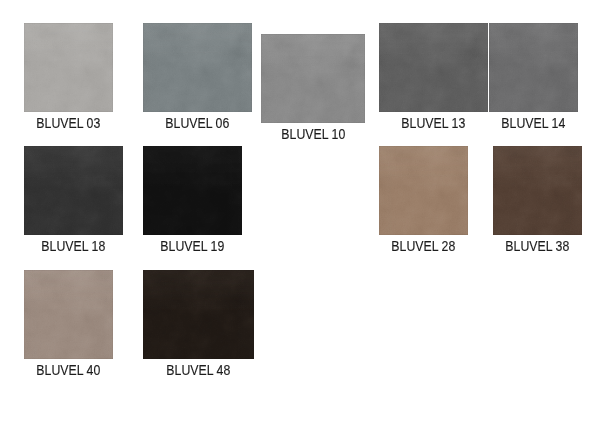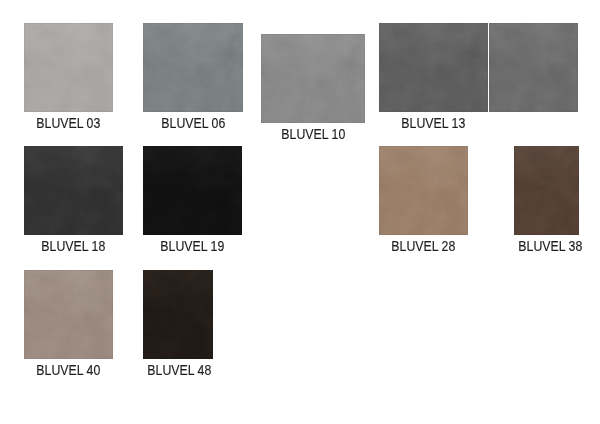--- a/index.html
+++ b/index.html
@@ -100,21 +100,21 @@
         <svg width="100%" height="100%" preserveAspectRatio="none">
             <rect width="100%" height="100%" filter="url(#fabricMottle)"></rect>
           </svg>
       </div>
       <div class="sheen"></div>
       <div class="shade"></div>
       <div class="rim"></div>
     </div>
     <div class="label" style="top:92.5px"><span>BLUVEL 03</span></div>
   </div>
-  <div class="cell" style="left:143px;top:23px;width:100px">
+  <div class="cell" style="left:143px;top:23px;width:109px">
     <div class="swatch" style="height:89px">
       <div class="tint" style="background-color: rgb(122, 130, 132);"></div>
       <div class="grain">
         <svg width="100%" height="100%" preserveAspectRatio="none">
             <rect width="100%" height="100%" filter="url(#fabricNoise)"></rect>
           </svg>
       </div>
       <div class="mottle">
         <svg width="100%" height="100%" preserveAspectRatio="none">
             <rect width="100%" height="100%" filter="url(#fabricMottle)"></rect>
@@ -174,20 +174,21 @@
       </div>
       <div class="mottle">
         <svg width="100%" height="100%" preserveAspectRatio="none">
             <rect width="100%" height="100%" filter="url(#fabricMottle)"></rect>
           </svg>
       </div>
       <div class="sheen"></div>
       <div class="shade"></div>
       <div class="rim"></div>
     </div>
+    <div class="label" style="top:92.5px"><span>BLUVEL 14</span></div>
   </div>
   <div class="cell" style="left:24px;top:146px;width:99px">
     <div class="swatch" style="height:89px">
       <div class="tint" style="background-color: rgb(50, 50, 50);"></div>
       <div class="grain">
         <svg width="100%" height="100%" preserveAspectRatio="none">
             <rect width="100%" height="100%" filter="url(#fabricNoise)"></rect>
           </svg>
       </div>
       <div class="mottle">
@@ -232,21 +233,21 @@
         <svg width="100%" height="100%" preserveAspectRatio="none">
             <rect width="100%" height="100%" filter="url(#fabricMottle)"></rect>
           </svg>
       </div>
       <div class="sheen"></div>
       <div class="shade"></div>
       <div class="rim"></div>
     </div>
     <div class="label" style="top:92.5px"><span>BLUVEL 28</span></div>
   </div>
-  <div class="cell" style="left:514px;top:146px;width:65px">
+  <div class="cell" style="left:493px;top:146px;width:89px">
     <div class="swatch" style="height:89px">
       <div class="tint" style="background-color: rgb(84, 64, 52);"></div>
       <div class="grain">
         <svg width="100%" height="100%" preserveAspectRatio="none">
             <rect width="100%" height="100%" filter="url(#fabricNoise)"></rect>
           </svg>
       </div>
       <div class="mottle">
         <svg width="100%" height="100%" preserveAspectRatio="none">
             <rect width="100%" height="100%" filter="url(#fabricMottle)"></rect>
@@ -270,21 +271,21 @@
         <svg width="100%" height="100%" preserveAspectRatio="none">
             <rect width="100%" height="100%" filter="url(#fabricMottle)"></rect>
           </svg>
       </div>
       <div class="sheen"></div>
       <div class="shade"></div>
       <div class="rim"></div>
     </div>
     <div class="label" style="top:93.0px"><span>BLUVEL 40</span></div>
   </div>
-  <div class="cell" style="left:143px;top:269.6px;width:70px">
+  <div class="cell" style="left:143px;top:269.6px;width:111px">
     <div class="swatch" style="height:89px">
       <div class="tint" style="background-color: rgb(33, 26, 21);"></div>
       <div class="grain">
         <svg width="100%" height="100%" preserveAspectRatio="none">
             <rect width="100%" height="100%" filter="url(#fabricNoise)"></rect>
           </svg>
       </div>
       <div class="mottle">
         <svg width="100%" height="100%" preserveAspectRatio="none">
             <rect width="100%" height="100%" filter="url(#fabricMottle)"></rect>

